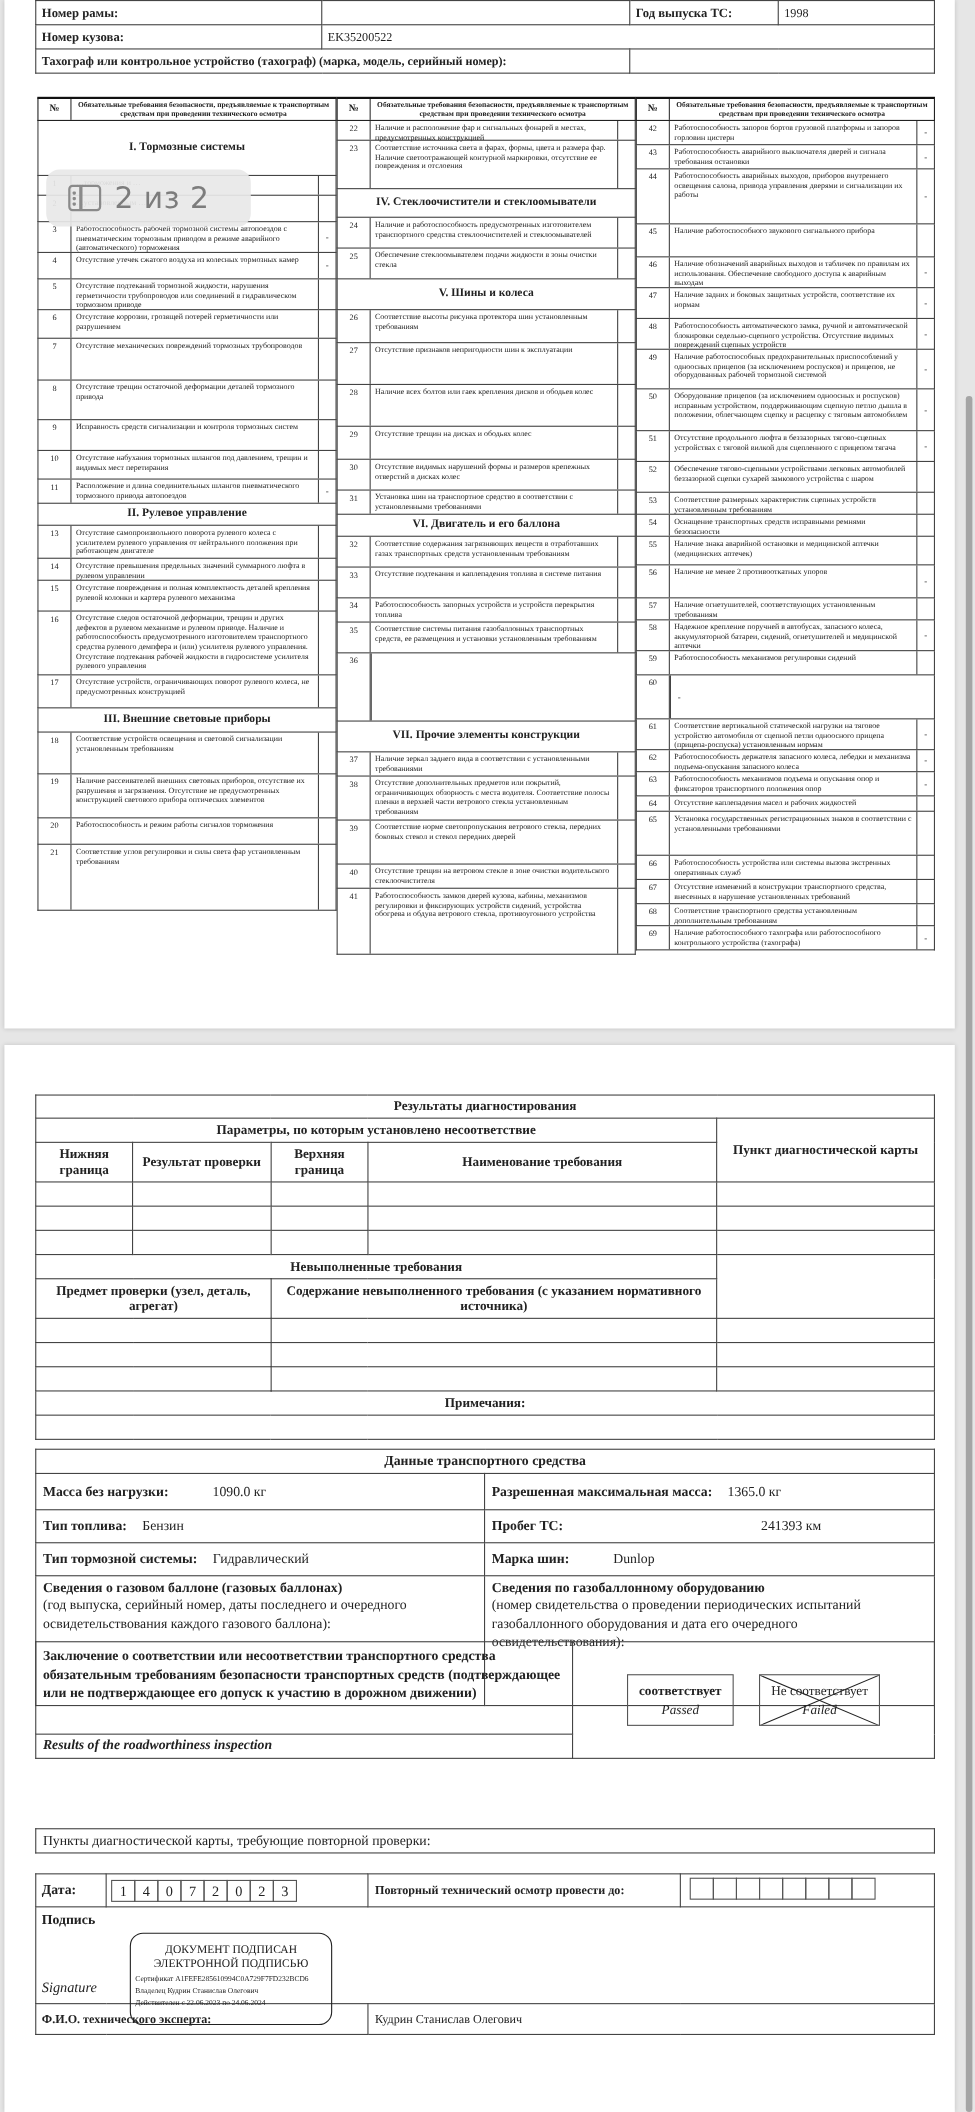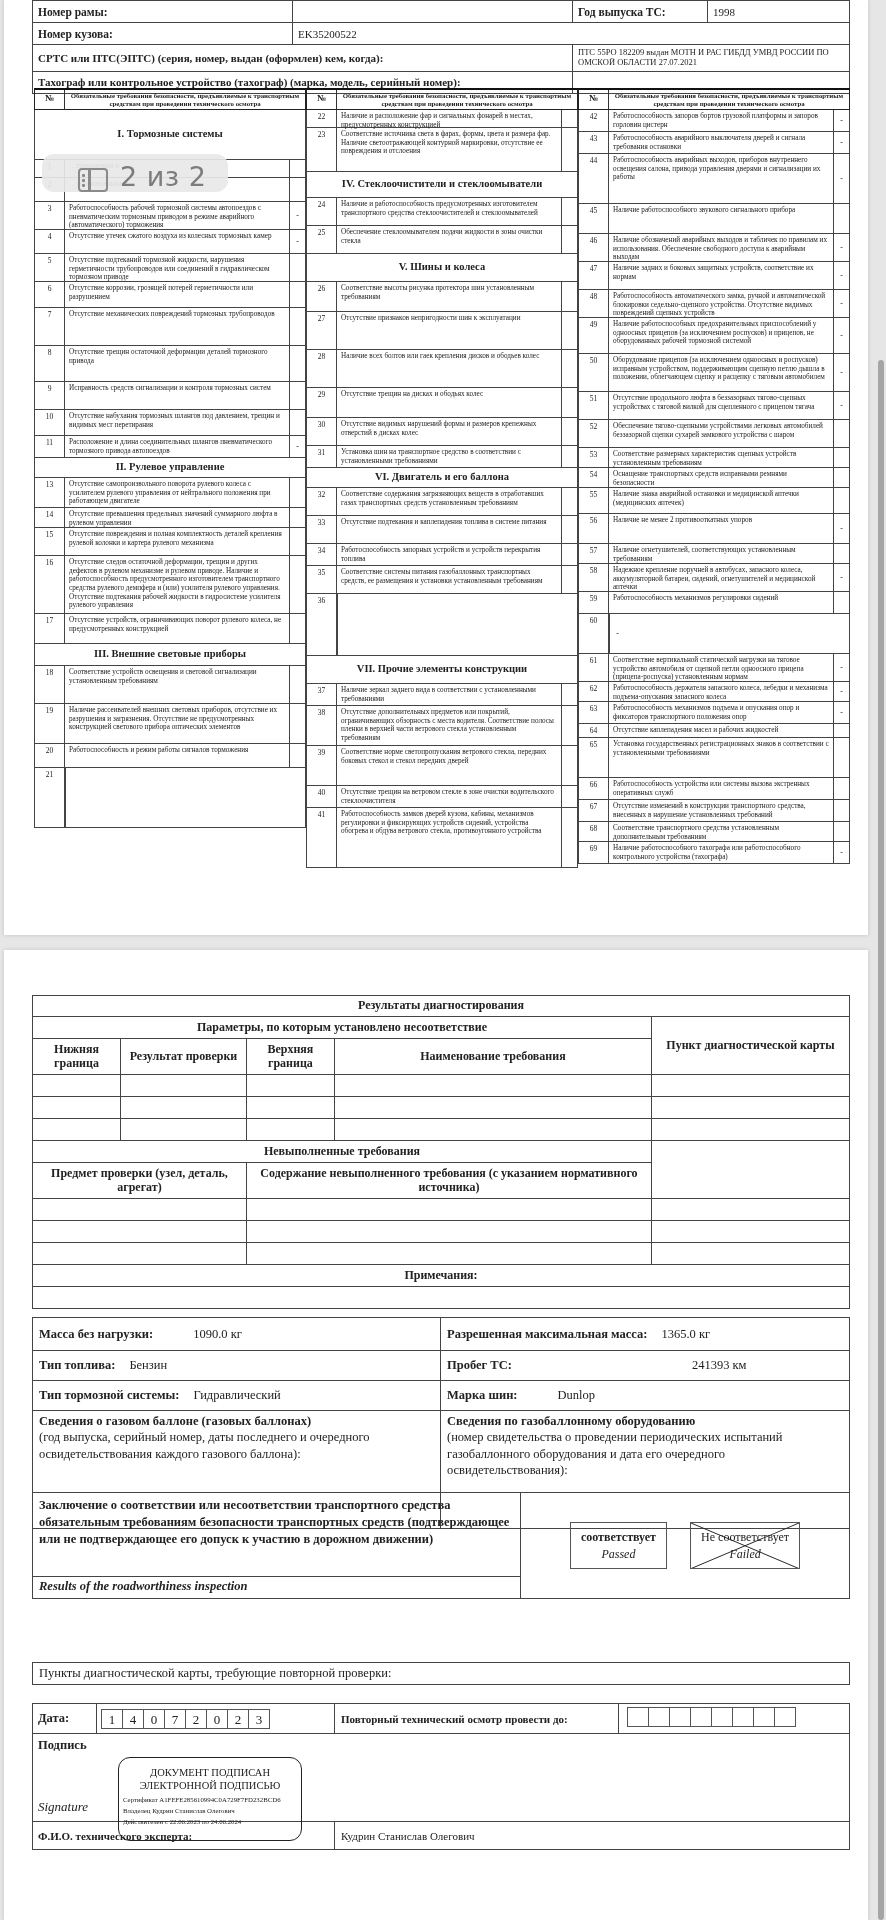--- a/index.html
+++ b/index.html
@@ -25,21 +25,21 @@
   .colhead { border: 1px solid #222; border-top: 2px solid #111; display: flex; height: 22px; }
   .colhead .n { width: 30px; border-right: 1px solid #333; text-align: center; font-weight: bold; font-size: 9px; padding-top: 3px; }
   .colhead .t { flex: 1; text-align: center; font-weight: bold; font-size: 6.8px; padding: 2px 3px; line-height: 1.25; }
   .row { display: flex; border: 1px solid #444; border-top: none; }
   .row .n { width: 30px; border-right: 1px solid #444; text-align: center; padding-top: 2px; font-size: 7.5px; }
   .row .t { flex: 1; padding: 2px 4px; }
   .row .m { width: 16px; border-left: 1px solid #444; text-align: center; display: flex; align-items: center; justify-content: center; font-size: 8px; }
   .sect { border: 1px solid #444; border-top: none; text-align: center; font-weight: bold; font-size: 10.5px; display: flex; align-items: center; justify-content: center; }
 
   
-  .badge { position: absolute; left: 42px; top: 154px; width: 186px; height: 38px; background: rgba(232,232,232,0.92); border-radius: 12px; display: flex; align-items: flex-end; padding-left: 36px; gap: 12px; }
+  .badge { position: absolute; left: 42px; top: 154px; width: 186px; height: 52px; background: rgba(232,232,232,0.92); border-radius: 12px; display: flex; align-items: center; padding-left: 20px; gap: 12px; }
   .badge .ic { width: 30px; height: 24px; border: 2.5px solid #8a8a8a; border-radius: 4px; position: relative; }
   .badge .ic::before { content: ""; position: absolute; left: 8px; top: -1px; bottom: -1px; width: 2.5px; background: #8a8a8a; }
   .badge .ic i { position: absolute; left: 2px; width: 3px; height: 3px; background: #8a8a8a; border-radius: 1px; }
   .badge .txt { font-family: "DejaVu Sans", sans-serif; font-size: 27px; color: #7c7c7c; letter-spacing: 0.5px; }
 
   
   .scroll { position: absolute; right: 2px; top: 360px; width: 6px; height: 1560px; background: #a5a5a5; border-radius: 3px; }
 
   
   .p2 { position: absolute; left: 32px; width: 818px; font-family: "Liberation Serif", serif; }
@@ -66,24 +66,20 @@
     <td class="lbl" style="width:260px">Номер рамы:</td>
     <td style="width:280px"></td>
     <td class="lbl" style="width:135px">Год выпуска ТС:</td>
     <td>1998</td>
   </tr>
   <tr>
     <td class="lbl">Номер кузова:</td>
     <td colspan="3">EK35200522</td>
   </tr>
   <tr>
-    <td class="lbl" colspan="2" style="font-size:11px">СРТС или ПТС(ЭПТС) (серия, номер, выдан (оформлен) кем, когда):</td>
-    <td colspan="2" class="small">ПТС 55РО 182209 выдан МОТН И РАС ГИБДД УМВД РОССИИ ПО ОМСКОЙ ОБЛАСТИ 27.07.2021</td>
-  </tr>
-  <tr>
     <td class="lbl" colspan="2" style="font-size:11px">Тахограф или контрольное устройство (тахограф) (марка, модель, серийный номер):</td>
     <td colspan="2"></td>
   </tr>
 </tbody>
   </table>
 
 <div class="req">
 
   <div class="col" style="left:0;width:272px">
     <div class="colhead">
@@ -183,20 +179,21 @@
         <div class="t">Наличие рассеивателей внешних световых приборов, отсутствие их разрушения и загрязнения. Отсутствие не предусмотренных конструкцией светового прибора оптических элементов</div>
         <div class="m"></div>
       </div>
     <div class="row" style="height:24px">
         <div class="n">20</div>
         <div class="t">Работоспособность и режим работы сигналов торможения</div>
         <div class="m"></div>
       </div>
     <div class="row" style="height:60px">
         <div class="n">21</div>
+        <div class="t">Соответствие углов регулировки и силы света фар установленным требованиям</div>
         <div class="m"></div>
       </div>
   </div>
 
   <div class="col" style="left:272px;width:272px">
     <div class="colhead">
         <div class="n">№</div>
         <div class="t">Обязательные требования безопасности, предъявляемые к транспортным средствам при проведении технического осмотра</div>
       </div>
     <div class="row" style="height:18px">
@@ -525,20 +522,23 @@
         <td colspan="6" style="text-align:center;height:22px">Примечания:</td>
       </tr>
   <tr>
         <td colspan="6"></td>
       </tr>
 </tbody>
   </table>
 
 <table class="p2 vdata">
   <tbody>
+      <tr>
+        <td colspan="2" style="text-align:center;height:22px" class="b">Данные транспортного средства</td>
+      </tr>
   <tr>
     <td style="width:408px;height:33px"><span class="b">Масса без нагрузки:</span><span style="margin-left:40px">1090.0 кг</span></td>
     <td><span class="b">Разрешенная максимальная масса:</span><span style="margin-left:14px">1365.0 кг</span></td>
   </tr>
   <tr>
     <td style="height:30px"><span class="b">Тип топлива:</span><span style="margin-left:14px">Бензин</span></td>
     <td><span class="b">Пробег ТС:</span><span style="margin-left:180px">241393 км</span></td>
   </tr>
   <tr>
     <td style="height:30px"><span class="b">Тип тормозной системы:</span><span style="margin-left:14px">Гидравлический</span></td>

